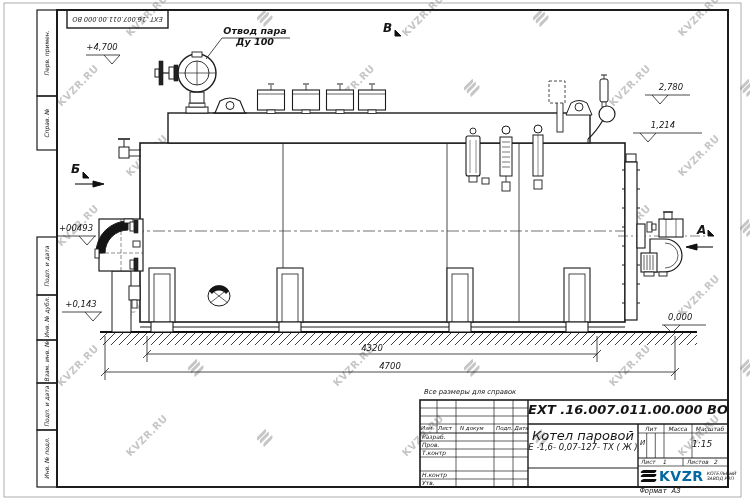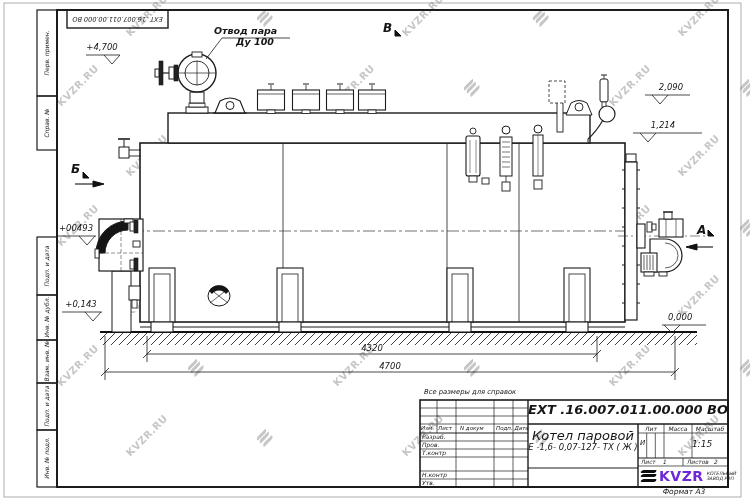--- a/index.html
+++ b/index.html
@@ -9,21 +9,21 @@
   .t{position:absolute;font-style:italic;color:#161616;white-space:nowrap;line-height:1.05;}
   .wm{position:absolute;transform:rotate(-45deg);color:#c6c6c6;pointer-events:none;}
   .wm-text{font-size:10px;font-weight:bold;letter-spacing:.5px;}
   .wm-logo span{display:block;width:13px;height:3px;background:#c6c6c6;border-radius:2px;
                 transform:skewX(-35deg);margin:1.6px 0;}
   .rot180{transform:rotate(180deg);}
   .rot90{transform:translate(-50%,-50%) rotate(-90deg);transform-origin:center;}
   .logo-wrap{position:absolute;display:flex;align-items:center;gap:3px;}
   .logo-bars span{display:block;width:15px;height:3.4px;background:#0d0d0d;border-radius:2px;
                   transform:skewX(-35deg);margin:1.4px 0;}
-  .logo-name{font-size:14px;font-weight:800;color:#6d28d9;letter-spacing:.5px;}
+  .logo-name{font-size:14px;font-weight:800;color:#0369a1;letter-spacing:.5px;}
   .logo-sub{font-size:4.6px;font-style:italic;color:#222;line-height:1.15;}
 </style>
 </head>
 <body>
 
 <div class="page">
 
   <div id="watermarks">
       <div class="wm wm-text" style="left: 120px; top: 10px;">KVZR.RU</div>
       <div class="wm wm-logo" style="left: 258px; top: 10px;">
@@ -429,29 +429,29 @@
       <line x1="420" y1="441" x2="528" y2="441" stroke-width="0.7"></line>
       <line x1="420" y1="449" x2="528" y2="449" stroke-width="0.7"></line>
       <line x1="420" y1="457" x2="528" y2="457" stroke-width="0.7"></line>
       <line x1="420" y1="471" x2="528" y2="471" stroke-width="0.7"></line>
       <line x1="420" y1="479" x2="528" y2="479" stroke-width="0.7"></line>
     </g>
   </svg>
 
   <div class="t rot180" style="left:67px;top:10px;width:101px;height:18px;font-size:6.5px;text-align:center;line-height:18px;">ЕХТ .16.007.011.00.000  ВО</div>
 
-  <div class="t" style="left:214px;top:26px;width:82px;text-align:left;font-size:9.5px;font-weight:600;">Отвод пара</div>
+  <div class="t" style="left:214px;top:26px;width:82px;text-align:center;font-size:9.5px;font-weight:600;">Отвод пара</div>
   <div class="t" style="left:214px;top:37px;width:82px;text-align:center;font-size:9.5px;font-weight:600;">Ду 100</div>
 
   <div class="t" style="left:71px;top:163px;font-size:12px;font-weight:600;">Б</div>
   <div class="t" style="left:383px;top:22px;font-size:12px;font-weight:600;">В</div>
   <div class="t" style="left:697px;top:224px;font-size:12px;font-weight:600;">А</div>
 
   <div class="t" style="left:84px;top:43px;width:36px;text-align:center;font-size:8.5px;">+4,700</div>
-  <div class="t" style="left:652px;top:83px;width:38px;text-align:center;font-size:8.5px;">2,090</div>
+  <div class="t" style="left:652px;top:83px;width:38px;text-align:center;font-size:8.5px;">2,780</div>
   <div class="t" style="left:644px;top:121px;width:38px;text-align:center;font-size:8.5px;">1,214</div>
   <div class="t" style="left:56px;top:224px;width:40px;text-align:center;font-size:8.5px;">+00493</div>
   <div class="t" style="left:60px;top:300px;width:42px;text-align:center;font-size:8.5px;">+0,143</div>
   <div class="t" style="left:668px;top:313px;width:36px;text-align:left;font-size:8.5px;">0,000</div>
 
   <div class="t" style="left:342px;top:344px;width:60px;text-align:center;font-size:8.5px;">4320</div>
   <div class="t" style="left:360px;top:362px;width:60px;text-align:center;font-size:8.5px;">4700</div>
 
   <div class="t" style="left:424px;top:389px;font-size:6.8px;">Все размеры для справок</div>
 
@@ -488,21 +488,21 @@
         <span></span>
         <span></span>
       </span>
     <span class="logo-name">KVZR</span>
     <span class="logo-sub">
       <span style="display:block;">КОТЕЛЬНЫЙ</span>
       <span style="display:block;">ЗАВОД РЭП</span>
     </span>
   </div>
 
-  <div class="t" style="left:640px;top:488px;width:88px;text-align:center;font-size:7.5px;">Формат  А3</div>
+  <div class="t" style="left:640px;top:488px;width:88px;font-size:7.5px;font-family:Liberation Mono, monospace;">Формат  А3</div>
 
   <div class="t rot90" style="left:47px;top:53px;font-size:6px;">Перв. примен.</div>
   <div class="t rot90" style="left:47px;top:123px;font-size:6px;">Справ. №</div>
   <div class="t rot90" style="left:47px;top:266px;font-size:6px;">Подп. и дата</div>
   <div class="t rot90" style="left:47px;top:317px;font-size:6px;">Инв. № дубл.</div>
   <div class="t rot90" style="left:47px;top:361px;font-size:6px;">Взам. инв. №</div>
   <div class="t rot90" style="left:47px;top:406px;font-size:6px;">Подп. и дата</div>
   <div class="t rot90" style="left:47px;top:458px;font-size:6px;">Инв. № подл.</div>
 
 </div>

